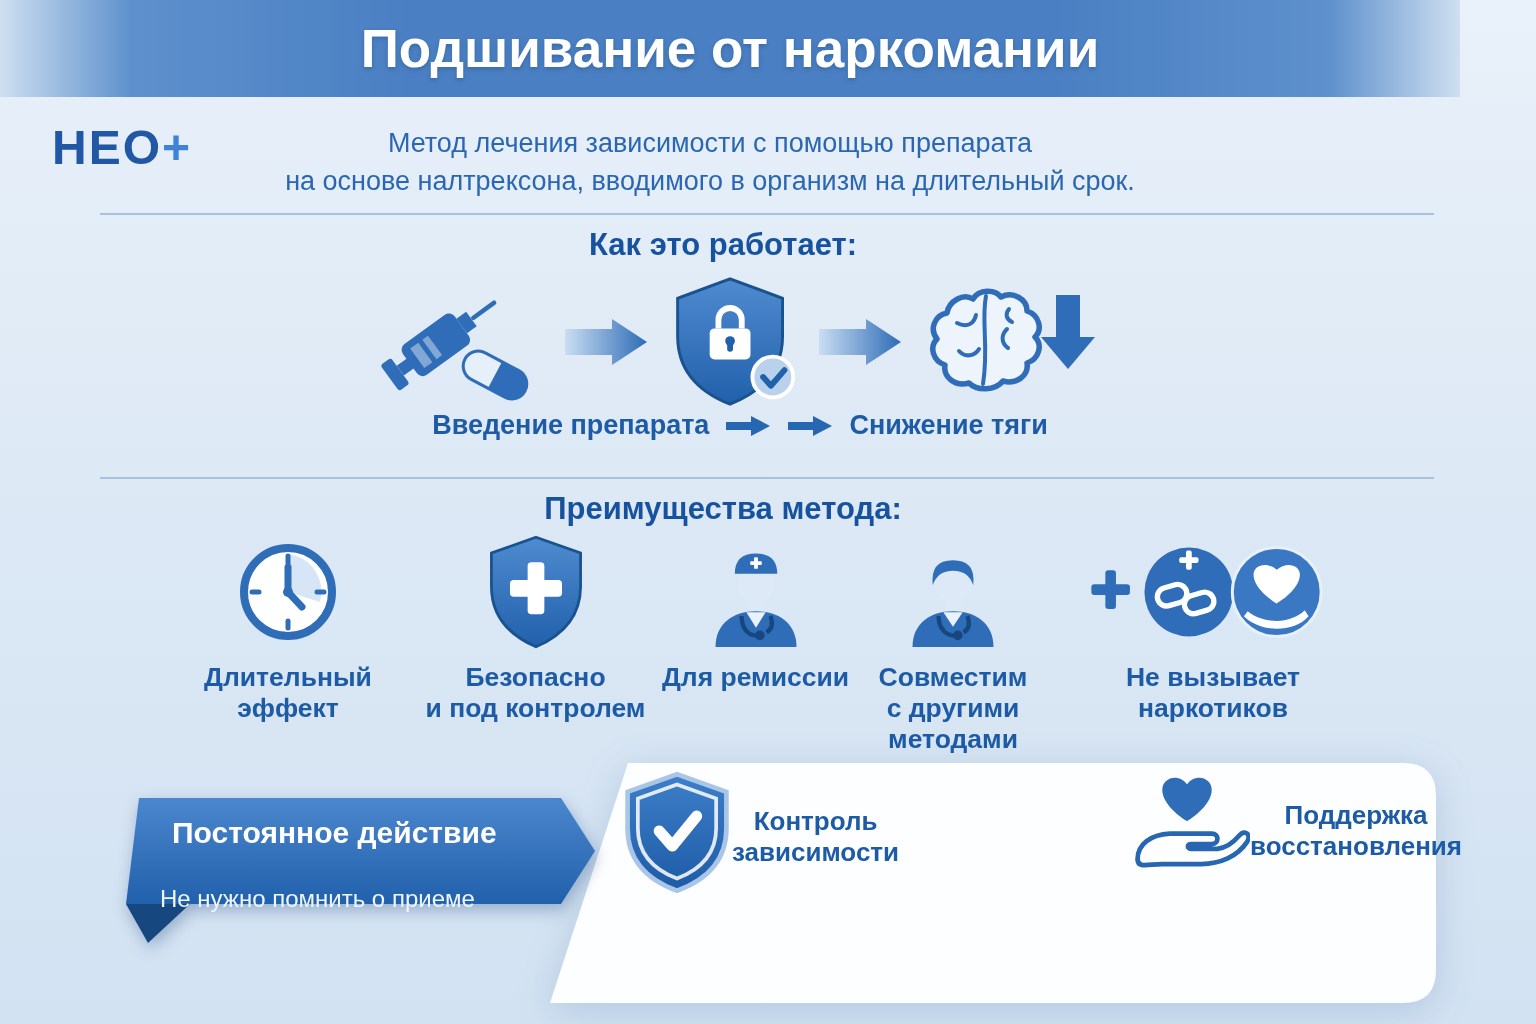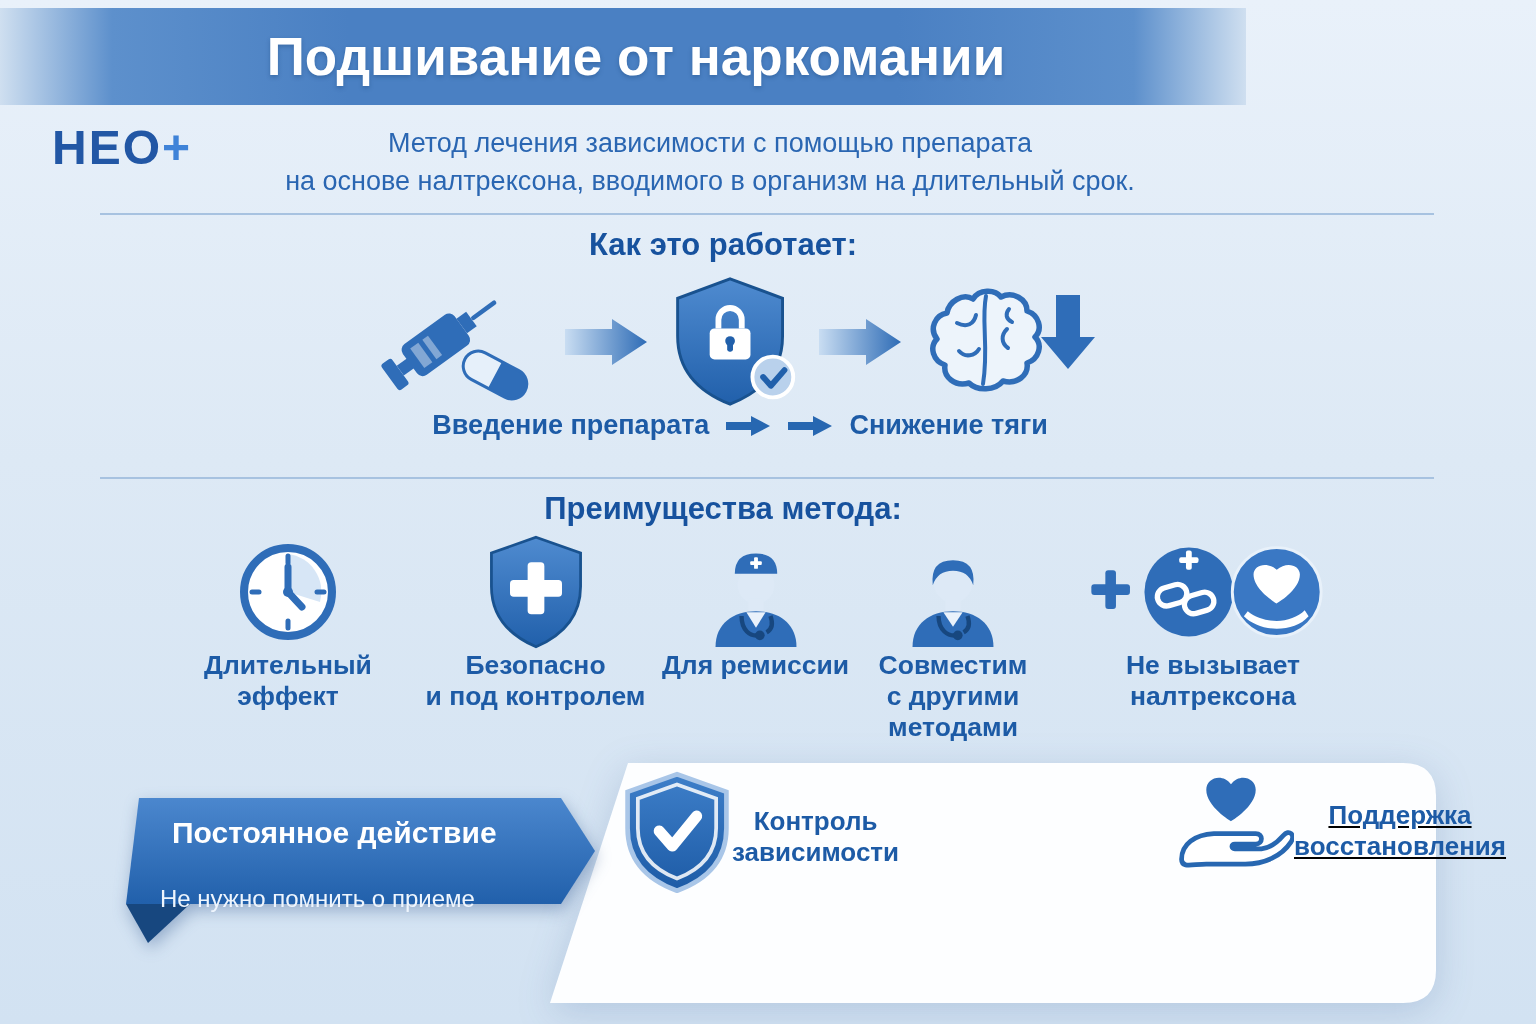--- a/index.html
+++ b/index.html
@@ -1,21 +1,21 @@
 <!DOCTYPE html>
 <html><head>
 <meta charset="utf-8">
 <style>
   html,body{margin:0;padding:0;}
   body{width:1536px;height:1024px;font-family:"Liberation Sans",sans-serif;-webkit-font-smoothing:antialiased;}
   .canvas{position:relative;width:1536px;height:1024px;overflow:hidden;
     background:linear-gradient(180deg,#e9f1fa 0%,#dde9f5 45%,#d2e2f2 100%);}
   .abs{position:absolute;}
-  .header{top:8px;left:0;width:1220px;height:97px;display:flex;align-items:center;justify-content:center;
-    background:linear-gradient(90deg,#cfdff0 0%,#5d90cc 9%,#4a80c3 28%,#4a80c3 72%,#5d90cc 91%,#cfdff0 100%);padding-left:26px;}
+  .header{top:0;left:0;width:1460px;height:97px;display:flex;align-items:center;justify-content:center;
+    background:linear-gradient(90deg,#cfdff0 0%,#5d90cc 9%,#4a80c3 28%,#4a80c3 72%,#5d90cc 91%,#cfdff0 100%);}
   .header-title{color:#ffffff;font-size:53px;font-weight:bold;text-shadow:0 2px 4px rgba(20,60,110,.35);}
   .logo{top:120px;left:52px;font-size:48px;font-weight:bold;letter-spacing:2px;}
   .logo-neo{color:#2257a5;}
   .logo-plus{color:#3f83d8;}
   .intro{top:124px;left:0;width:1536px;text-align:center;transform:translateX(-58px);
     color:#2a66b2;font-size:27px;line-height:38px;}
   .divider{left:100px;width:1334px;height:2px;background:#a7c2e0;}
   .sec-title{left:0;width:1536px;text-align:center;transform:translateX(-45px);
     font-size:31px;font-weight:bold;color:#17529e;}
   .icon-box{display:flex;align-items:center;justify-content:center;}
@@ -25,33 +25,33 @@
   .sz-shield{width:136px;height:136px;}
   .sz-brain{width:188px;height:122px;}
   .sz-bigarrow{width:82px;height:52px;}
   .sz-smallarrow{width:46px;height:26px;}
   .steps-labels{top:410px;left:0;width:1536px;display:flex;justify-content:center;align-items:center;gap:16px;transform:translateX(-28px);
     font-size:27px;font-weight:bold;color:#1d5ba6;white-space:nowrap;}
   .adv-row{top:534px;left:0;width:1536px;display:flex;justify-content:center;align-items:flex-start;}
   .adv-col{display:flex;flex-direction:column;align-items:center;}
   .w260{width:260px;}.w235{width:235px;}.w205{width:205px;}.w190{width:190px;}.w330{width:330px;}
   .adv-icon-box{height:116px;display:flex;align-items:center;justify-content:center;}
-  .adv-label{font-size:26.5px;font-weight:bold;color:#1d5ba6;text-align:center;line-height:31px;white-space:pre-line;}
+  .adv-label{margin-top:12px;font-size:26.5px;font-weight:bold;color:#1d5ba6;text-align:center;line-height:31px;white-space:pre-line;}
   .i-clock{width:104px;height:104px;}
   .i-shcross{width:104px;height:118px;}
   .i-doc{width:106px;height:110px;}
   .i-combo{width:300px;height:112px;}
   .panel-svg{top:762px;left:540px;width:897px;height:242px;filter:drop-shadow(0 8px 18px rgba(40,80,140,.18));}
   .ribbon-svg{top:796px;left:114px;width:505px;height:150px;filter:drop-shadow(2px 6px 8px rgba(30,70,130,.35));}
   .ribbon-title{top:816px;left:172px;font-size:30px;font-weight:bold;color:#ffffff;}
   .ribbon-sub{top:858px;left:160px;font-size:24px;color:#eef5fd;margin-top:27px;}
   .benefit-col{position:absolute;display:flex;flex-direction:row;align-items:center;}
   .bcol1{top:778px;left:622px;width:262px;}
   .bcol2{top:792px;left:898px;width:272px;}
-  .bcol3{top:772px;left:1168px;width:242px;text-decoration:underline;}
+  .bcol3{top:772px;left:1124px;width:242px;}
   .benefit-icon-box{height:108px;display:flex;align-items:center;justify-content:center;}
   .bcol2 .benefit-icon-box{height:94px;}
   .benefit-label{margin-top:10px;font-size:26px;font-weight:bold;color:#1d5ba6;text-align:center;line-height:31px;white-space:pre-line;}
   .i-shcheck{width:110px;height:122px;}
   .i-chainbrk{width:168px;height:99px;}
   .i-hearthand{width:126px;height:116px;}
 </style>
 </head>
 <body>
 
@@ -261,21 +261,21 @@
               <rect x="72" y="52" width="31" height="19" rx="9.5" transform="rotate(-16 87 61)"></rect>
               <rect x="100" y="60" width="31" height="19" rx="9.5" transform="rotate(-16 115 69)"></rect>
             </g>
             <circle cx="196" cy="58" r="46" fill="#3a78c4" stroke="#e8f1fa" stroke-width="3"></circle>
             <path d="M196 70 C196 70 172 56 172 40 C172 30 186 26 196 35 C206 26 220 30 220 40 C220 56 196 70 196 70 Z" fill="#ffffff"></path>
             <path d="M166 78 C174 85 186 88 196 88 C207 88 218 84 225 77 L229 83 C221 92 209 96 196 96 C183 96 170 91 162 83 Z" fill="#ffffff"></path>
           </svg>
         </span>
       </div>
       <div class="adv-label">Не вызывает
-налтрексона</div>
+наркотиков</div>
     </div>
   </div>
 
   <svg class="abs panel-svg" viewBox="0 0 897 242">
     <path d="M88 1 H863 Q896 1 896 34 V208 Q896 241 863 241 H10 Z" fill="#fdfeff"></path>
   </svg>
 
   <svg class="abs ribbon-svg" viewBox="0 0 505 150">
     <defs>
         <linearGradient id="gR" x1="0" y1="0" x2="0" y2="1">

